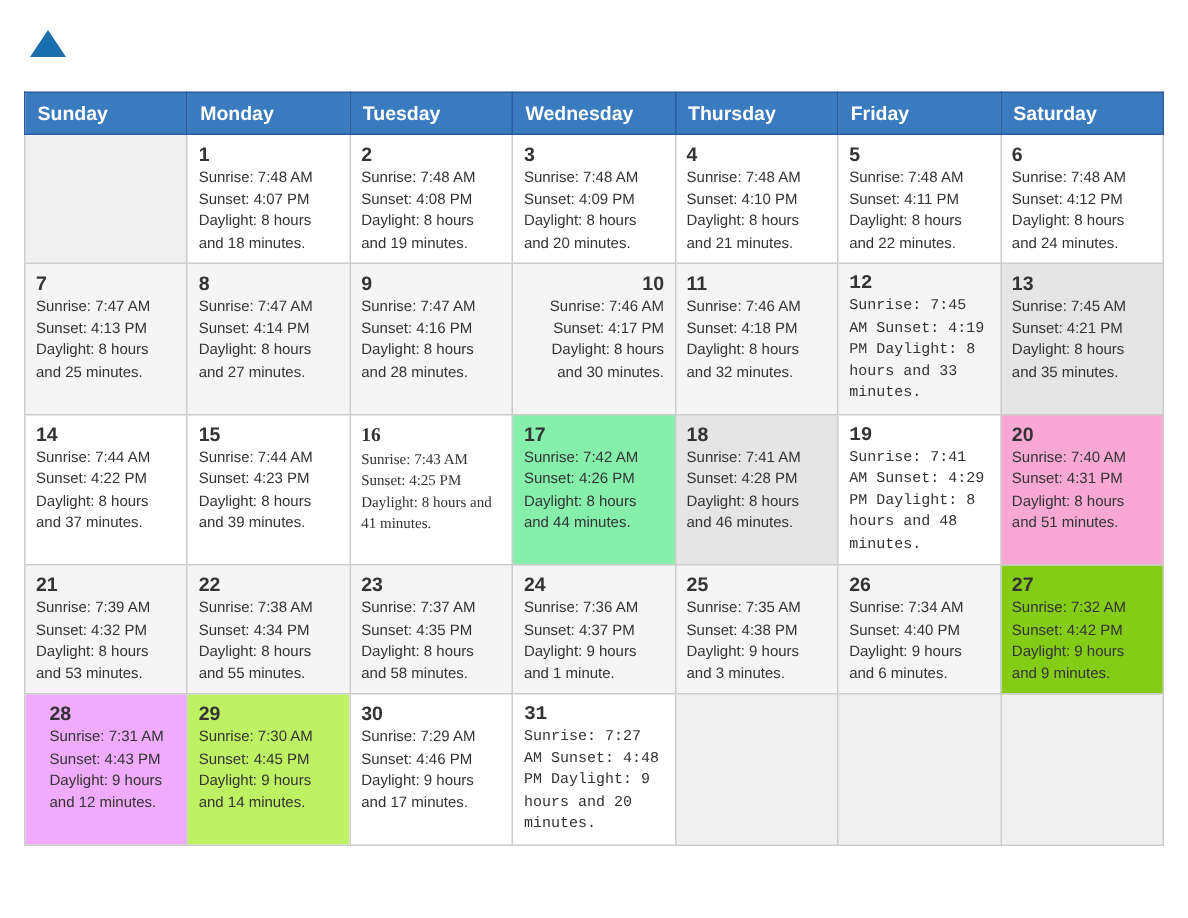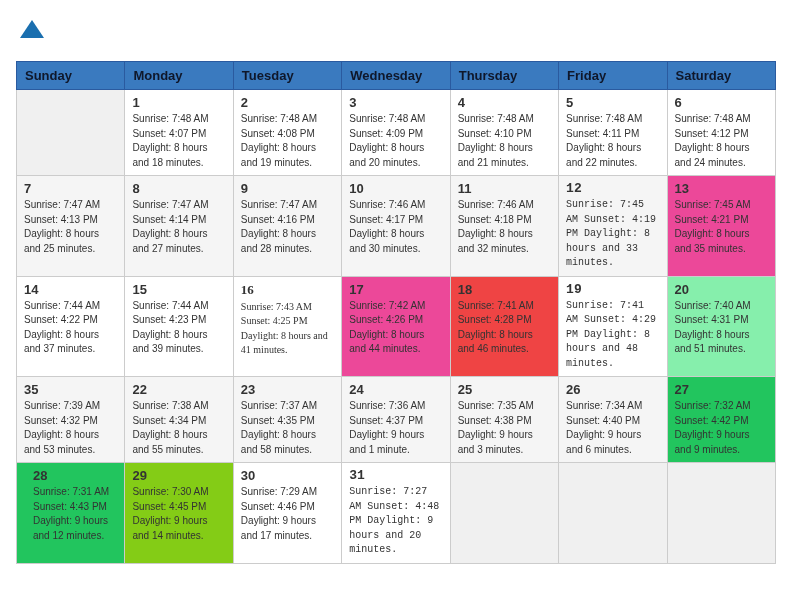--- a/index.html
+++ b/index.html
@@ -43,21 +43,21 @@
     .subtitle {
       font-size: 16px;
       color: #555;
     }
     .calendar {
       width: 100%;
       border-collapse: collapse;
     }
     .calendar th {
       background: #3a7abf;
-      color: #0f172a;
+      color: #ffffff;
       font-size: 13px;
       font-weight: bold;
       padding: 6px 8px;
       text-align: left;
       border: 1px solid #2a5a9f;
     }
     .calendar td {
       vertical-align: top;
       border: 1px solid #ccc;
       padding: 5px 7px;
@@ -174,39 +174,39 @@
           <div class="cell-content">Sunrise: 7:47 AM
 Sunset: 4:14 PM
 Daylight: 8 hours and 27 minutes.</div>
         </td>
         <td style="background: rgb(245, 245, 245);">
           <span class="day-num">9</span>
           <div class="cell-content">Sunrise: 7:47 AM
 Sunset: 4:16 PM
 Daylight: 8 hours and 28 minutes.</div>
         </td>
-        <td style="background: rgb(245, 245, 245);">
+        <td style="background: rgb(245, 245, 245); text-align: right;">
           <span class="day-num">10</span>
           <div class="cell-content">Sunrise: 7:46 AM
 Sunset: 4:17 PM
 Daylight: 8 hours and 30 minutes.</div>
         </td>
         <td style="background: rgb(245, 245, 245);">
           <span class="day-num">11</span>
           <div class="cell-content">Sunrise: 7:46 AM
 Sunset: 4:18 PM
 Daylight: 8 hours and 32 minutes.</div>
         </td>
         <td style="background: rgb(245, 245, 245); font-family: Liberation Mono, monospace;">
           <span class="day-num">12</span>
           <div class="cell-content">Sunrise: 7:45 AM
 Sunset: 4:19 PM
 Daylight: 8 hours and 33 minutes.</div>
         </td>
-        <td style="background: #ec4899;">
+        <td style="background: #e5e5e5;">
           <span class="day-num">13</span>
           <div class="cell-content">Sunrise: 7:45 AM
 Sunset: 4:21 PM
 Daylight: 8 hours and 35 minutes.</div>
         </td>
       </tr>
       <tr>
         <td style="background: rgb(255, 255, 255);">
           <span class="day-num">14</span>
           <div class="cell-content">Sunrise: 7:44 AM
@@ -218,48 +218,48 @@
           <div class="cell-content">Sunrise: 7:44 AM
 Sunset: 4:23 PM
 Daylight: 8 hours and 39 minutes.</div>
         </td>
         <td style="background: rgb(255, 255, 255); font-family: Liberation Serif, serif;">
           <span class="day-num">16</span>
           <div class="cell-content">Sunrise: 7:43 AM
 Sunset: 4:25 PM
 Daylight: 8 hours and 41 minutes.</div>
         </td>
-        <td style="background: #ec4899;">
+        <td style="background: #86efac;">
           <span class="day-num">17</span>
           <div class="cell-content">Sunrise: 7:42 AM
 Sunset: 4:26 PM
 Daylight: 8 hours and 44 minutes.</div>
         </td>
-        <td style="background: #ef4444;">
+        <td style="background: #e5e5e5;">
           <span class="day-num">18</span>
           <div class="cell-content">Sunrise: 7:41 AM
 Sunset: 4:28 PM
 Daylight: 8 hours and 46 minutes.</div>
         </td>
         <td style="background: rgb(255, 255, 255); font-family: Liberation Mono, monospace;">
           <span class="day-num">19</span>
           <div class="cell-content">Sunrise: 7:41 AM
 Sunset: 4:29 PM
 Daylight: 8 hours and 48 minutes.</div>
         </td>
-        <td style="background: #86efac; margin-left: 24px;">
+        <td style="background: #f9a8d4; margin-left: 24px;">
           <span class="day-num">20</span>
           <div class="cell-content">Sunrise: 7:40 AM
 Sunset: 4:31 PM
 Daylight: 8 hours and 51 minutes.</div>
         </td>
       </tr>
       <tr>
         <td style="background: rgb(245, 245, 245);">
-          <span class="day-num">35</span>
+          <span class="day-num">21</span>
           <div class="cell-content">Sunrise: 7:39 AM
 Sunset: 4:32 PM
 Daylight: 8 hours and 53 minutes.</div>
         </td>
         <td style="background: rgb(245, 245, 245);">
           <span class="day-num">22</span>
           <div class="cell-content">Sunrise: 7:38 AM
 Sunset: 4:34 PM
 Daylight: 8 hours and 55 minutes.</div>
         </td>
@@ -280,35 +280,35 @@
           <div class="cell-content">Sunrise: 7:35 AM
 Sunset: 4:38 PM
 Daylight: 9 hours and 3 minutes.</div>
         </td>
         <td style="background: rgb(245, 245, 245); margin-top: 12px;">
           <span class="day-num">26</span>
           <div class="cell-content">Sunrise: 7:34 AM
 Sunset: 4:40 PM
 Daylight: 9 hours and 6 minutes.</div>
         </td>
-        <td style="background: #22c55e;">
+        <td style="background: #84cc16;">
           <span class="day-num">27</span>
           <div class="cell-content">Sunrise: 7:32 AM
 Sunset: 4:42 PM
 Daylight: 9 hours and 9 minutes.</div>
         </td>
       </tr>
       <tr>
-        <td style="background: #22c55e; padding-left: 16px;">
+        <td style="background: #f0abfc; padding-left: 16px;">
           <span class="day-num">28</span>
           <div class="cell-content">Sunrise: 7:31 AM
 Sunset: 4:43 PM
 Daylight: 9 hours and 12 minutes.</div>
         </td>
-        <td style="background: #84cc16;">
+        <td style="background: #bef264;">
           <span class="day-num">29</span>
           <div class="cell-content">Sunrise: 7:30 AM
 Sunset: 4:45 PM
 Daylight: 9 hours and 14 minutes.</div>
         </td>
         <td style="background: rgb(255, 255, 255);">
           <span class="day-num">30</span>
           <div class="cell-content">Sunrise: 7:29 AM
 Sunset: 4:46 PM
 Daylight: 9 hours and 17 minutes.</div>

